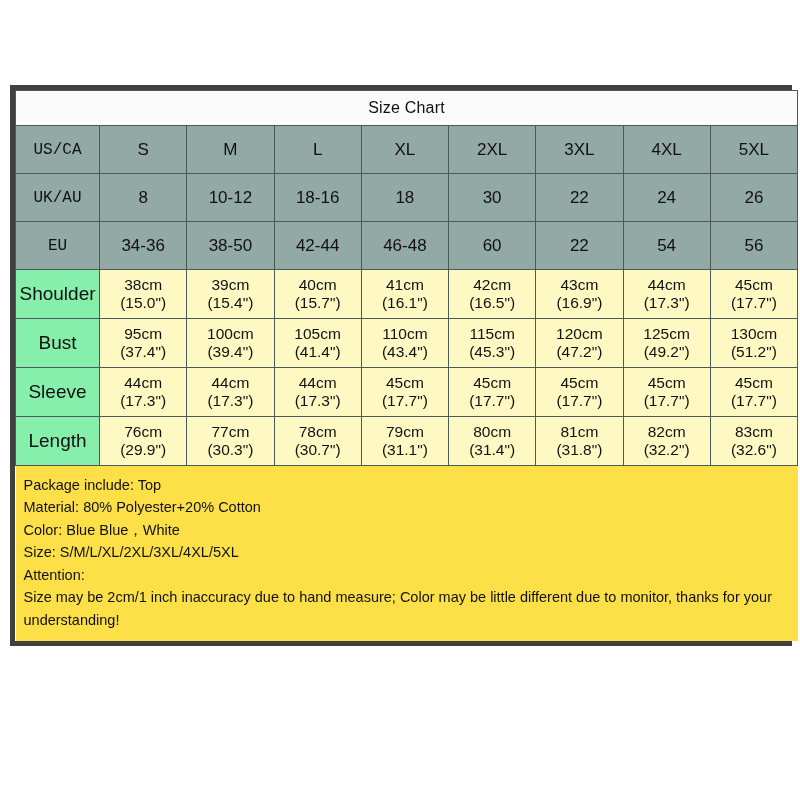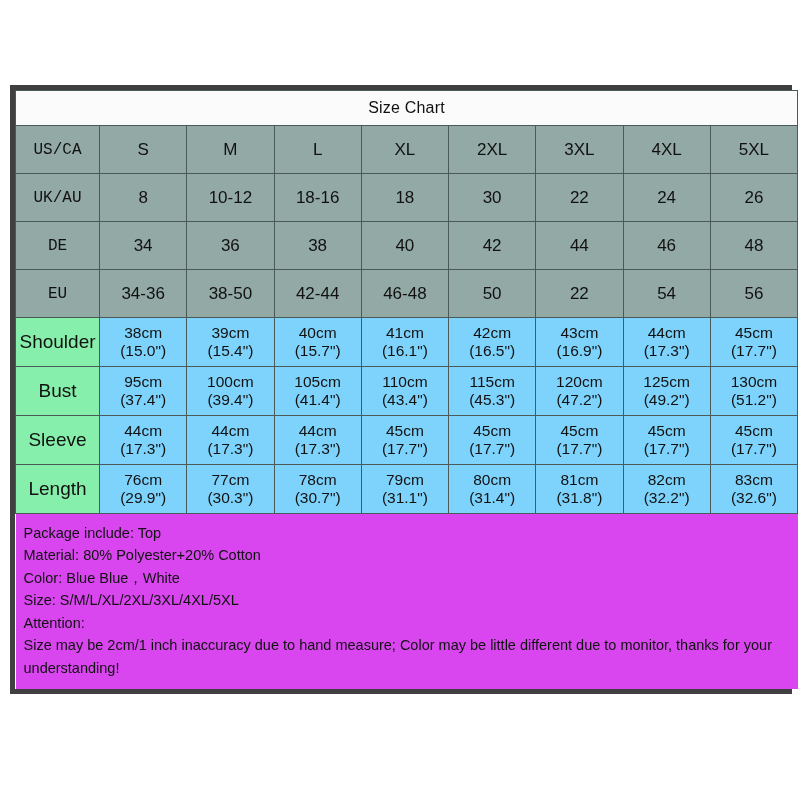--- a/index.html
+++ b/index.html
@@ -65,40 +65,40 @@
     height: 47px;
     font-size: 17px;
   }
   tr.sys-row td.row-label {
     font-size: 16px;
     font-family: Liberation Mono, monospace;
   }
 
   
   tr.meas-row td {
-    background: #7dd3fc;
+    background: #fef9c3;
     height: 48px;
     line-height: 1.18;
     font-size: 15.5px;
   }
   tr.meas-row td.row-label {
     background: #86efac;
     font-size: 19px;
     text-align: center;
   }
   tr.meas-row .cm   { display: block; }
   tr.meas-row .inch { display: block; }
 
   td.row-label {
     background: #93a9a6;
   }
 
   
   .note-row td {
-    background: #d946ef;
+    background: #fde047;
     border: 1px solid #4a5a58;
     border-left: none;
     border-right: none;
     border-bottom: none;
     text-align: left;
     padding: 8px 6px 10px 8px;
   }
   .note-block {
     font-size: 14.5px;
     line-height: 1.55;
@@ -145,37 +145,26 @@
           <td>8</td>
           <td>10-12</td>
           <td>18-16</td>
           <td>18</td>
           <td>30</td>
           <td>22</td>
           <td>24</td>
           <td>26</td>
         </tr>
         <tr class="sys-row">
-          <td class="row-label">DE</td>
-          <td>34</td>
-          <td>36</td>
-          <td>38</td>
-          <td>40</td>
-          <td>42</td>
-          <td>44</td>
-          <td>46</td>
-          <td>48</td>
-        </tr>
-        <tr class="sys-row">
           <td class="row-label">EU</td>
           <td>34-36</td>
           <td>38-50</td>
           <td>42-44</td>
           <td>46-48</td>
-          <td>50</td>
+          <td>60</td>
           <td>22</td>
           <td>54</td>
           <td>56</td>
         </tr>
         <tr class="meas-row">
           <td class="row-label">Shoulder</td>
           <td>
             <span class="cm">38cm</span>
             <span class="inch">(15.0")</span>
           </td>

